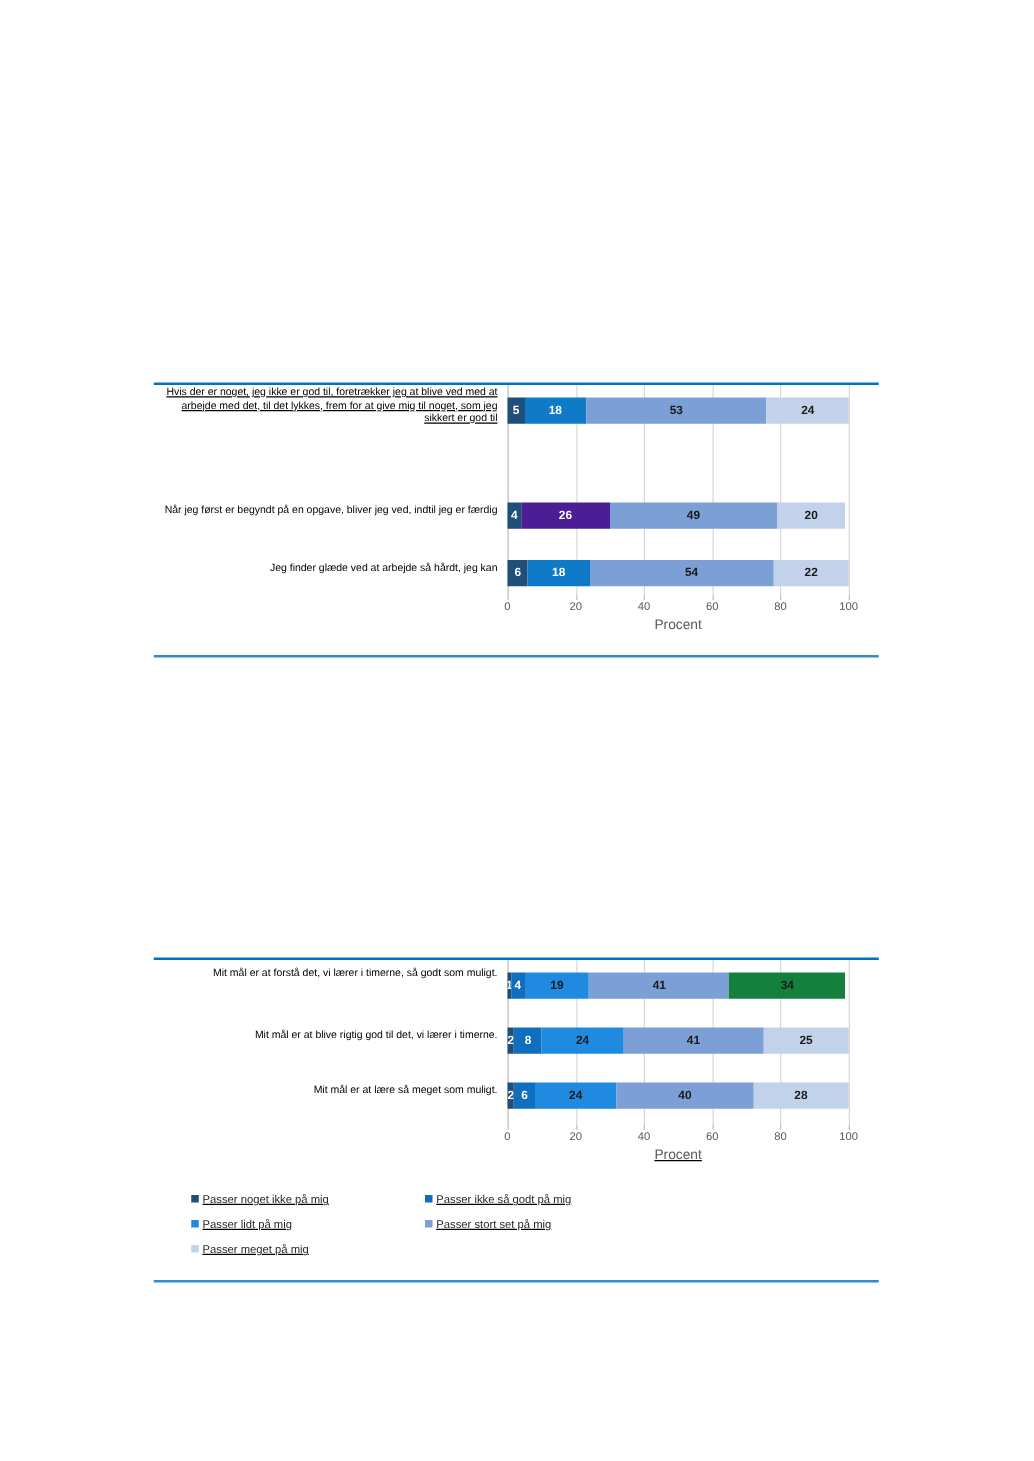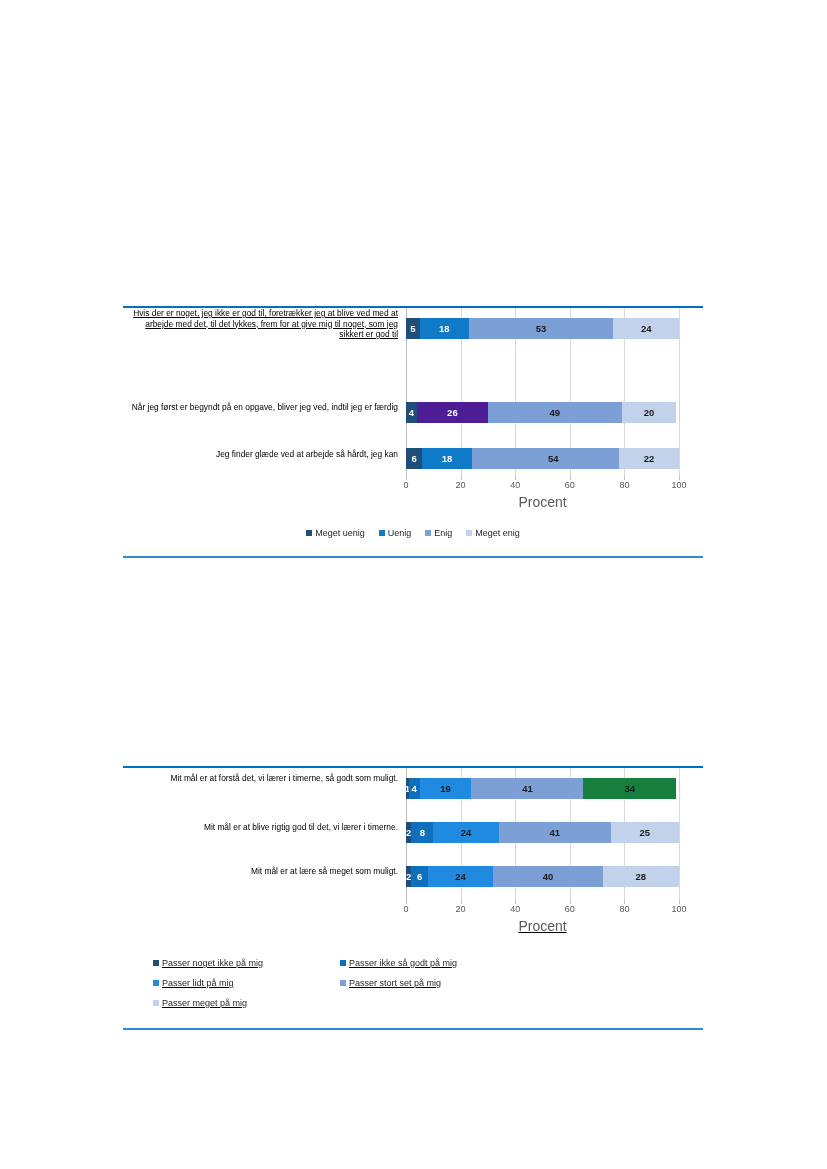--- a/index.html
+++ b/index.html
@@ -98,21 +98,21 @@
   }
   .xaxis .ticklabel{
     position:absolute; top:4px;
     font-size:9px; color:#595959;
     transform:translateX(-50%);
     white-space:nowrap;
   }
   .axis-title{
     margin-left:283px; width:273px;
     text-align:center;
-    font-size:14px; color:#595959;
+    font-size:11px; color:#595959;
     margin-top:4px;
   }
 
   
   .legend{
     display:flex;
     flex-wrap:wrap;
     font-size:9px;
     color:#262626;
   }
@@ -177,38 +177,20 @@
         <div class="tickmark" style="left: 109.2px;"></div>
         <div class="ticklabel" style="left: 109.2px;">40</div>
         <div class="tickmark" style="left: 163.8px;"></div>
         <div class="ticklabel" style="left: 163.8px;">60</div>
         <div class="tickmark" style="left: 218.4px;"></div>
         <div class="ticklabel" style="left: 218.4px;">80</div>
         <div class="tickmark" style="left: 273px;"></div>
         <div class="ticklabel" style="left: 273px;">100</div>
       </div>
     <div class="axis-title">Procent</div>
-    <div class="legend one-line">
-        <div class="litem">
-          <span class="swatch" style="background: rgb(31, 78, 121);"></span>
-          <span>Meget uenig</span>
-        </div>
-        <div class="litem">
-          <span class="swatch" style="background: rgb(15, 122, 200);"></span>
-          <span>Uenig</span>
-        </div>
-        <div class="litem">
-          <span class="swatch" style="background: rgb(124, 159, 214);"></span>
-          <span>Enig</span>
-        </div>
-        <div class="litem">
-          <span class="swatch" style="background: rgb(195, 210, 235);"></span>
-          <span>Meget enig</span>
-        </div>
-      </div>
   </div>
   <div class="rule-bottom" style="margin-top:18px;"></div>
 </div>
 
 <div class="figure" id="figure-2">
   <div class="rule-top"></div>
   <div class="chart-body">
     <div class="plot">
       <div class="gridlines">
           <span style="left: 54.6px;"></span>

